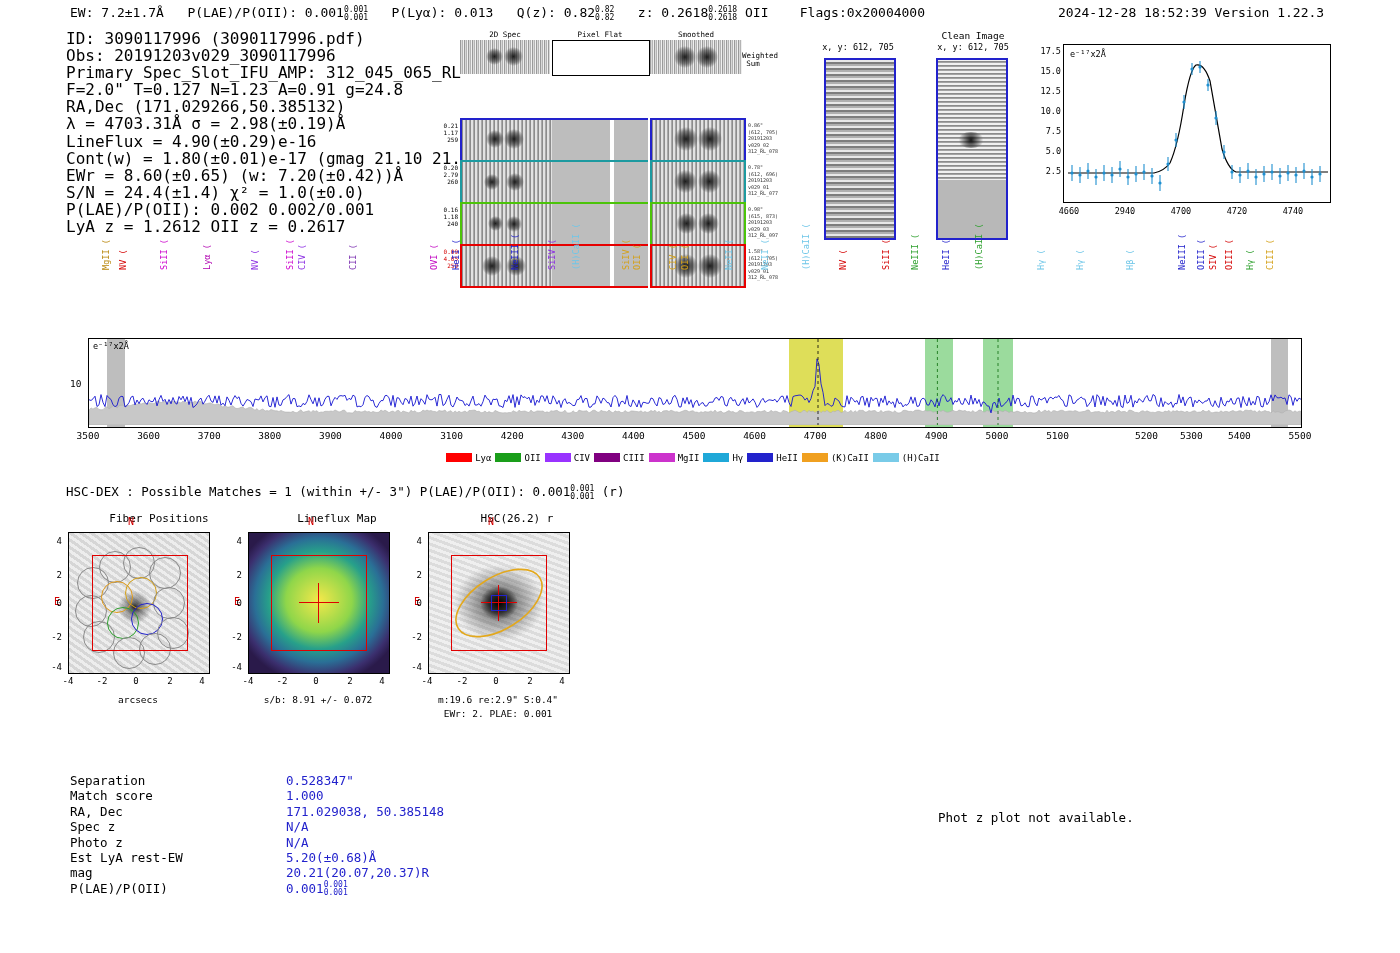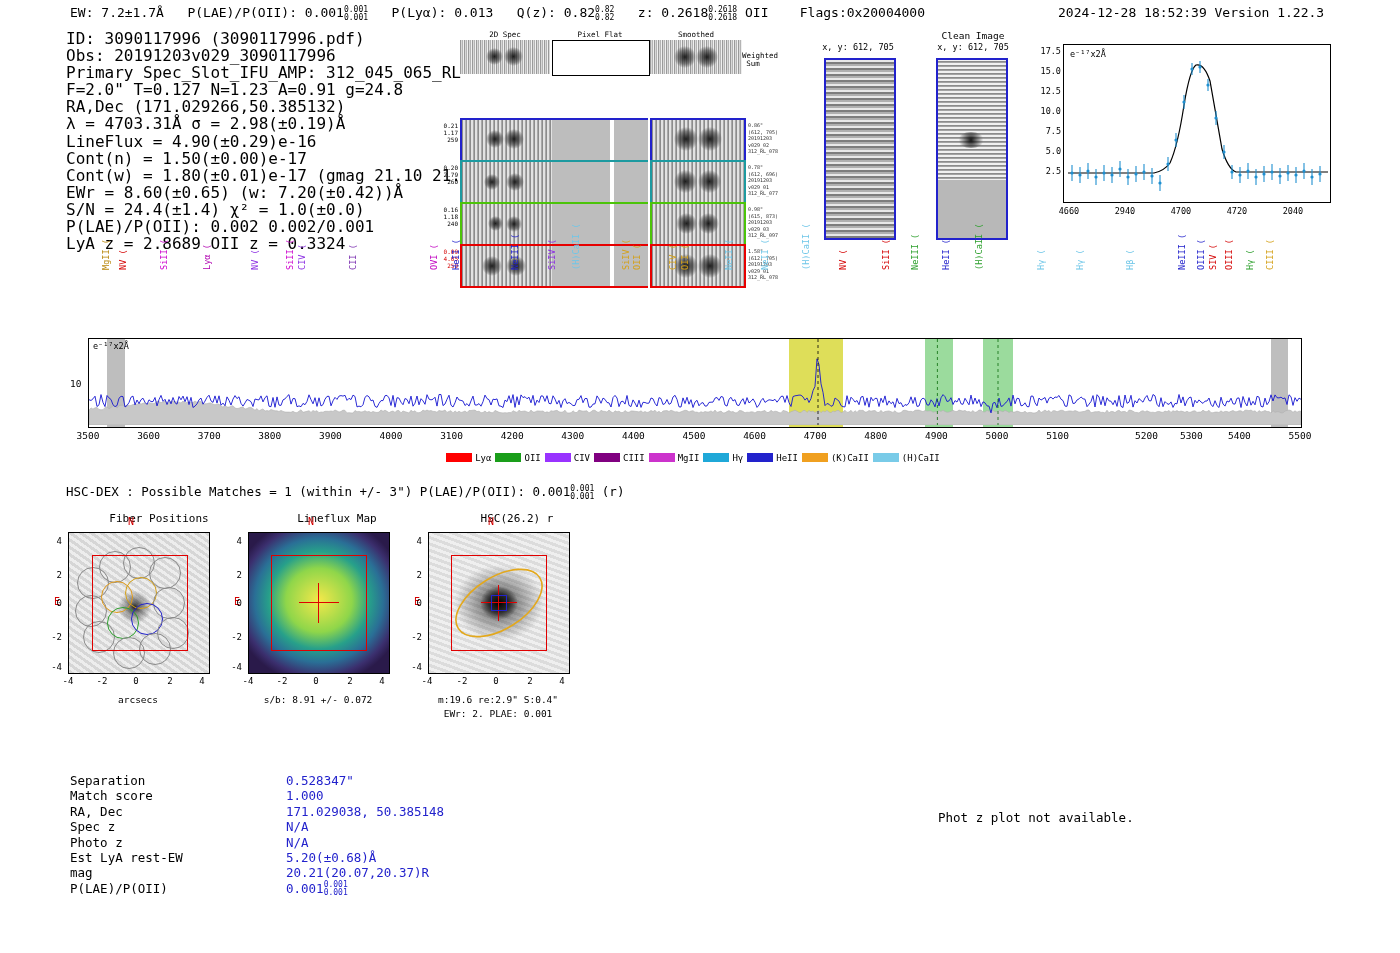--- a/index.html
+++ b/index.html
@@ -152,26 +152,25 @@
 <div class="abs" id="timestamp">2024-12-28 18:52:39  Version 1.22.3</div>
 
 <div class="abs" id="info-block">
   <div class="line">ID: 3090117996 (3090117996.pdf)</div>
   <div class="line">Obs: 20191203v029_3090117996</div>
   <div class="line">Primary Spec_Slot_IFU_AMP: 312_045_065_RL</div>
   <div class="line">F=2.0"  T=0.127  N=1.23  A=0.91  g=24.8</div>
   <div class="line">RA,Dec (171.029266,50.385132)</div>
   <div class="line">λ = 4703.31Å  σ = 2.98(±0.19)Å</div>
   <div class="line">LineFlux = 4.90(±0.29)e-16</div>
-  <div class="line">Cont(n) = 1.50(±0.00)e-17</div>
   <div class="line">Cont(w) = 1.80(±0.01)e-17 (gmag 21.10 21.11/21.10 *)</div>
   <div class="line">EWr = 8.60(±0.65) (w: 7.20(±0.42))Å</div>
   <div class="line">S/N = 24.4(±1.4)   χ² = 1.0(±0.0)</div>
   <div class="line">P(LAE)/P(OII): 0.002 0.002/0.001</div>
-  <div class="line">LyA z = 2.8689  OII z = 0.3324</div>
+  <div class="line">LyA z = 1.2612  OII z = 0.2617</div>
 </div>
 
 <div class="abs" id="twod-panel">
   <div class="twod-title" style="left:0px; top:0px; width:90px;">2D Spec</div>
   <div class="twod-title" style="left:92px; top:0px; width:96px;">Pixel Flat</div>
   <div class="twod-title" style="left:190px; top:0px; width:92px;">Smoothed</div>
   <div class="twod-title" style="left:282px; top:22px; width:22px; line-height:8px;">Weighted Sum</div>
 
   <div class="twod-cell noise-a" style="left:0px; top:10px; width:90px; height:34px;">
     <div class="blob" style="left:26px; top:8px; width:17px; height:17px;"></div>
@@ -374,21 +373,21 @@
   <div class="axlabel" style="left:0px; top:46px; width:26px; text-align:right;">12.5</div>
   <div class="axlabel" style="left:0px; top:66px; width:26px; text-align:right;">10.0</div>
   <div class="axlabel" style="left:0px; top:86px; width:26px; text-align:right;">7.5</div>
   <div class="axlabel" style="left:0px; top:106px;width:26px; text-align:right;">5.0</div>
   <div class="axlabel" style="left:0px; top:126px;width:26px; text-align:right;">2.5</div>
 
   <div class="axlabel" style="left:12px;  top:166px; width:44px; text-align:center;">4660</div>
   <div class="axlabel" style="left=0; left:68px;  top:166px; width:44px; text-align:center;">2940</div>
   <div class="axlabel" style="left:124px; top:166px; width:44px; text-align:center;">4700</div>
   <div class="axlabel" style="left:180px; top:166px; width:44px; text-align:center;">4720</div>
-  <div class="axlabel" style="left:236px; top:166px; width:44px; text-align:center;">2040</div>
+  <div class="axlabel" style="left:236px; top:166px; width:44px; text-align:center;">4740</div>
 </div>
 
 <div class="abs" id="fullspec">
 
   <div id="fs-labels">
       <div class="linelabel" style="left: 51.27px; top: 2px; height: 66px; color: rgb(184, 134, 11);">MgII (</div>
       <div class="linelabel" style="left: 67.632px; top: 2px; height: 66px; color: rgb(212, 0, 0);">NV (</div>
       <div class="linelabel" style="left: 108.84px; top: 2px; height: 66px; color: rgb(204, 0, 204);">SiII (</div>
       <div class="linelabel" style="left: 152.472px; top: 2px; height: 66px; color: rgb(176, 0, 176);">Lyα (</div>
       <div class="linelabel" style="left: 199.74px; top: 2px; height: 66px; color: rgb(138, 43, 226);">NV (</div>

